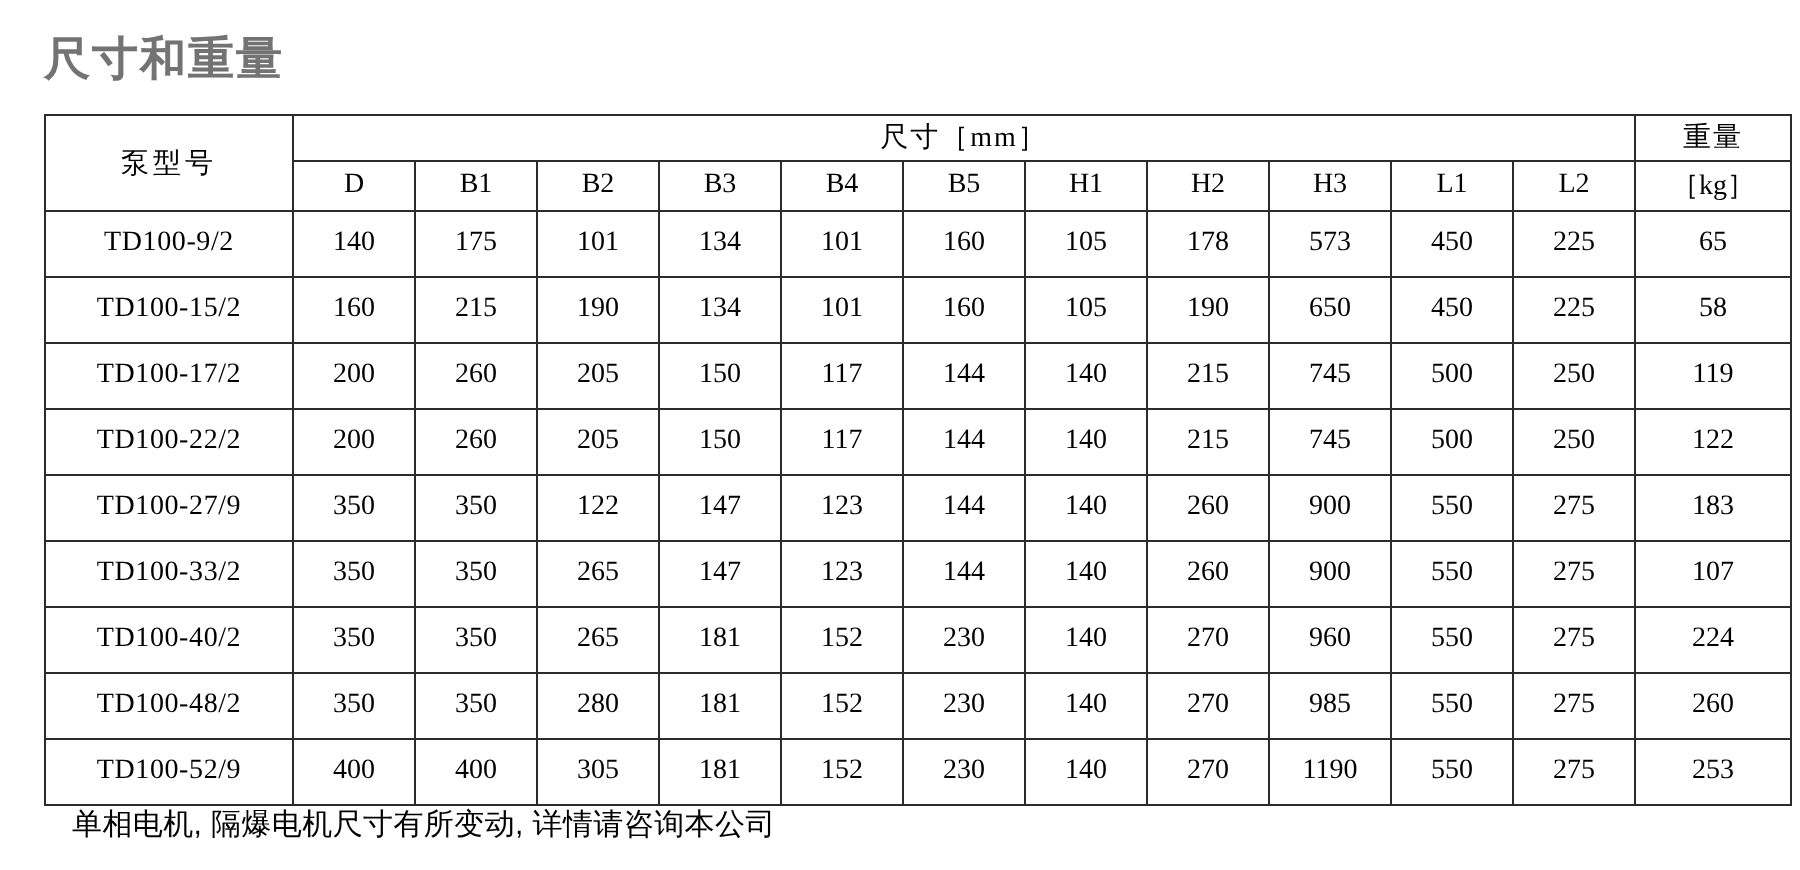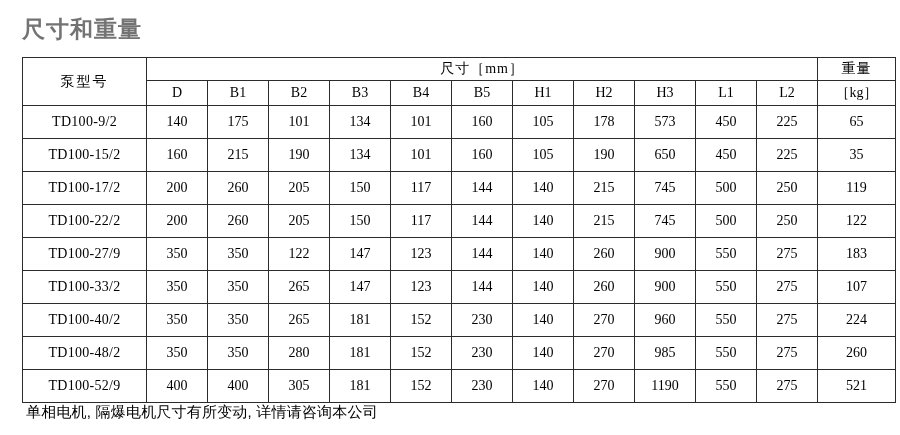--- a/index.html
+++ b/index.html
@@ -74,21 +74,21 @@
   }
   .unit-cell {
     font-size: 14px;
   }
   td.model-cell {
     font-size: 14px;
     letter-spacing: 0.3px;
   }
   .footnote {
     position: absolute;
-    left: 26px;
+    left: 36px;
     top: 403px;
     font-family: "Liberation Sans", "DejaVu Sans", sans-serif;
     font-size: 15px;
     color: #000000;
     letter-spacing: 0.2px;
   }
 </style>
 </head>
 <body>
 
@@ -156,21 +156,21 @@
             <td>215</td>
             <td>190</td>
             <td>134</td>
             <td>101</td>
             <td>160</td>
             <td>105</td>
             <td>190</td>
             <td>650</td>
             <td>450</td>
             <td>225</td>
-            <td>35</td>
+            <td>58</td>
           </tr>
           <tr>
             <td class="model-cell">TD100-17/2</td>
             <td>200</td>
             <td>260</td>
             <td>205</td>
             <td>150</td>
             <td>117</td>
             <td>144</td>
             <td>140</td>
@@ -261,21 +261,21 @@
             <td>400</td>
             <td>305</td>
             <td>181</td>
             <td>152</td>
             <td>230</td>
             <td>140</td>
             <td>270</td>
             <td>1190</td>
             <td>550</td>
             <td>275</td>
-            <td>521</td>
+            <td>253</td>
           </tr>
         </tbody>
     </table>
   </div>
 
   <div class="footnote">单相电机, 隔爆电机尺寸有所变动, 详情请咨询本公司</div>
 
 </div>
 
 </body></html>

